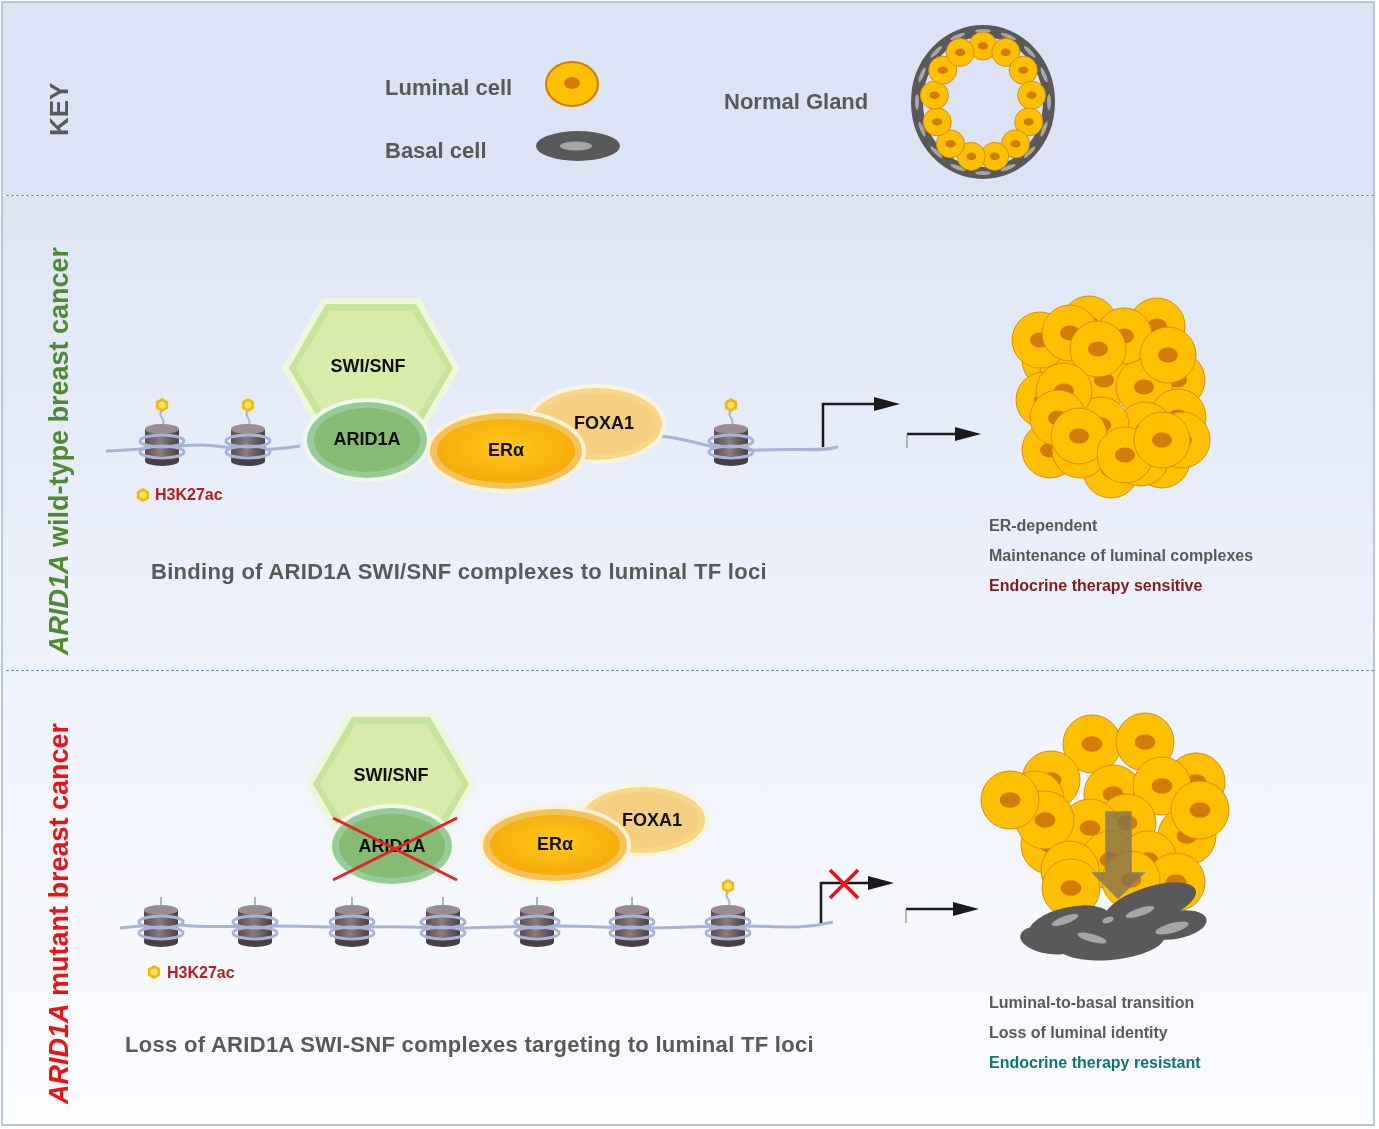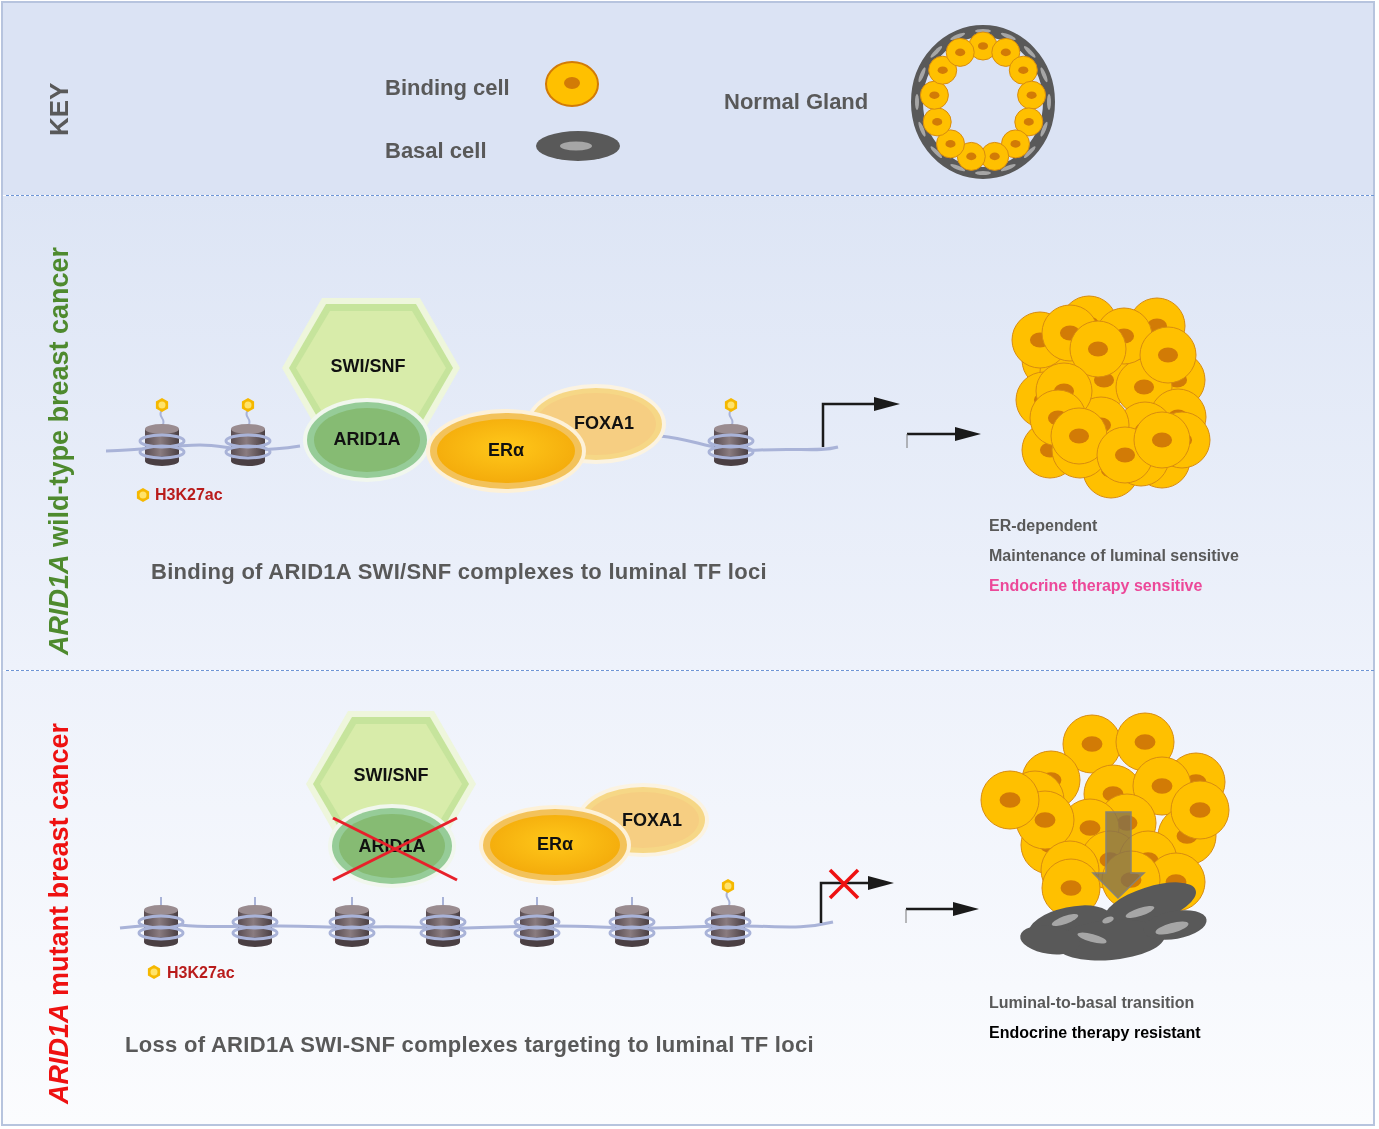--- a/index.html
+++ b/index.html
@@ -28,38 +28,39 @@
   <div class="panel panel-wt"></div>
   <div class="panel panel-mut"></div>
   <div class="frame"></div>
   <div class="divider" style="top:195px"></div>
   <div class="divider" style="top:670px"></div>
 
   <div class="vlabel" style="left:44px; top:136px; color:#595959; font-size:26px;">KEY</div>
   <div class="vlabel" style="left:44px; top:655px; color:#4e8a2e;"><i>ARID1A</i><span> wild-type breast cancer</span></div>
   <div class="vlabel" style="left:44px; top:1104px; color:#ee1111;"><i>ARID1A</i><span> mutant breast cancer</span></div>
 
-  <div class="txt big" style="left:385px; top:75px;">Binding cell</div>
+  <div class="txt big" style="left:385px; top:75px;">Luminal cell</div>
   <div class="txt big" style="left:385px; top:131px;margin-top:7px;">Basal cell</div>
   <div class="txt big" style="left:724px; top:89px;">Normal Gland</div>
 
   <div class="txt mid" style="left:151px; top:559px;">Binding of ARID1A SWI/SNF complexes to luminal TF loci</div>
   <div class="txt mid" style="left:125px; top:1032px;text-align:center;">Loss of ARID1A SWI-SNF complexes targeting to luminal TF loci</div>
 
   <div class="txt small" style="left:155px; top:486px;">H3K27ac</div>
   <div class="txt small" style="left:167px; top:964px;">H3K27ac</div>
 
   <div class="outcome" style="left:989px; top:511px;">
     <div>ER-dependent</div>
-    <div>Maintenance of luminal sensitive</div>
-    <div style="color:#ec4899">Endocrine therapy sensitive</div>
+    <div>Maintenance of luminal complexes</div>
+    <div style="color:#7f1d1d">Endocrine therapy sensitive</div>
   </div>
   <div class="outcome" style="left:989px; top:988px;">
     <div>Luminal-to-basal transition</div>
-    <div style="color:#000000">Endocrine therapy resistant</div>
+    <div>Loss of luminal identity</div>
+    <div style="color:#0f766e">Endocrine therapy resistant</div>
   </div>
 
   <svg id="gfx" width="1379" height="1129" style="position:absolute;left:0;top:0;">
     <defs>
       <linearGradient id="nucG" x1="0" y1="0" x2="1" y2="0">
         <stop offset="0" stop-color="#5a4d52"></stop>
           <stop offset="0.45" stop-color="#8a7c80"></stop>
           <stop offset="1" stop-color="#4a3f43"></stop>
       </linearGradient>
       <radialGradient id="erG" cx="0.5" cy="0.45" r="0.6">

